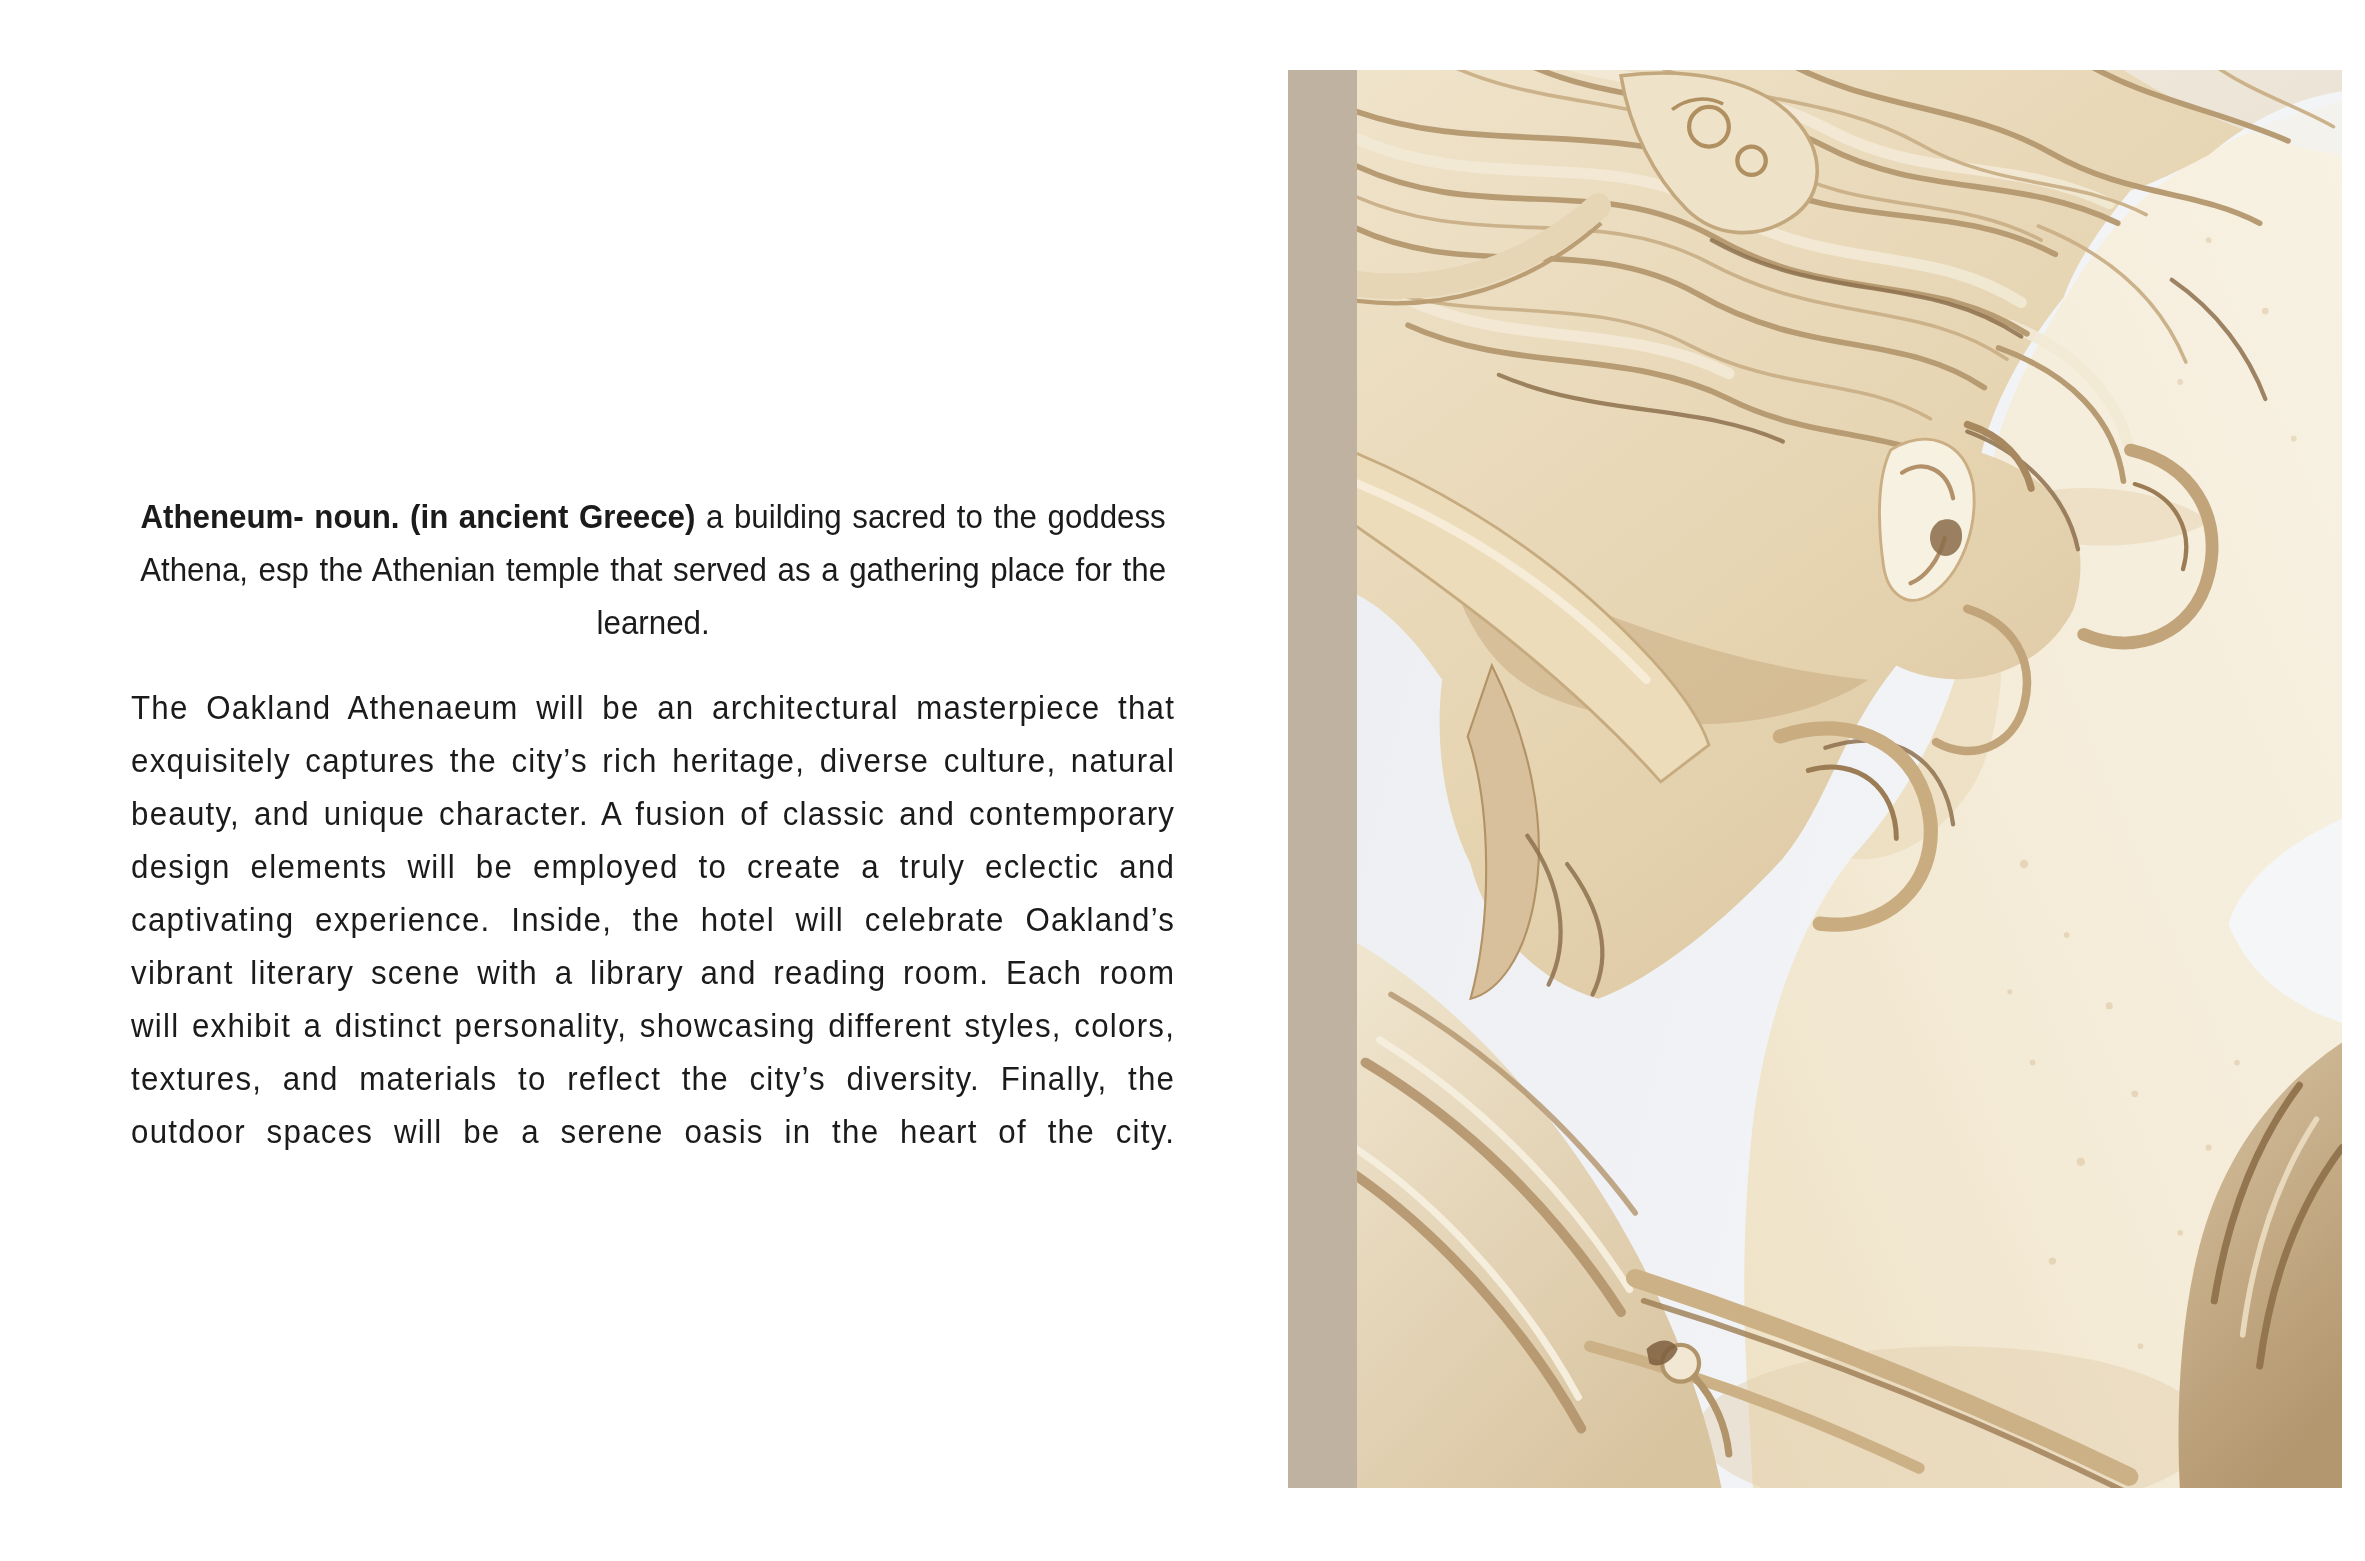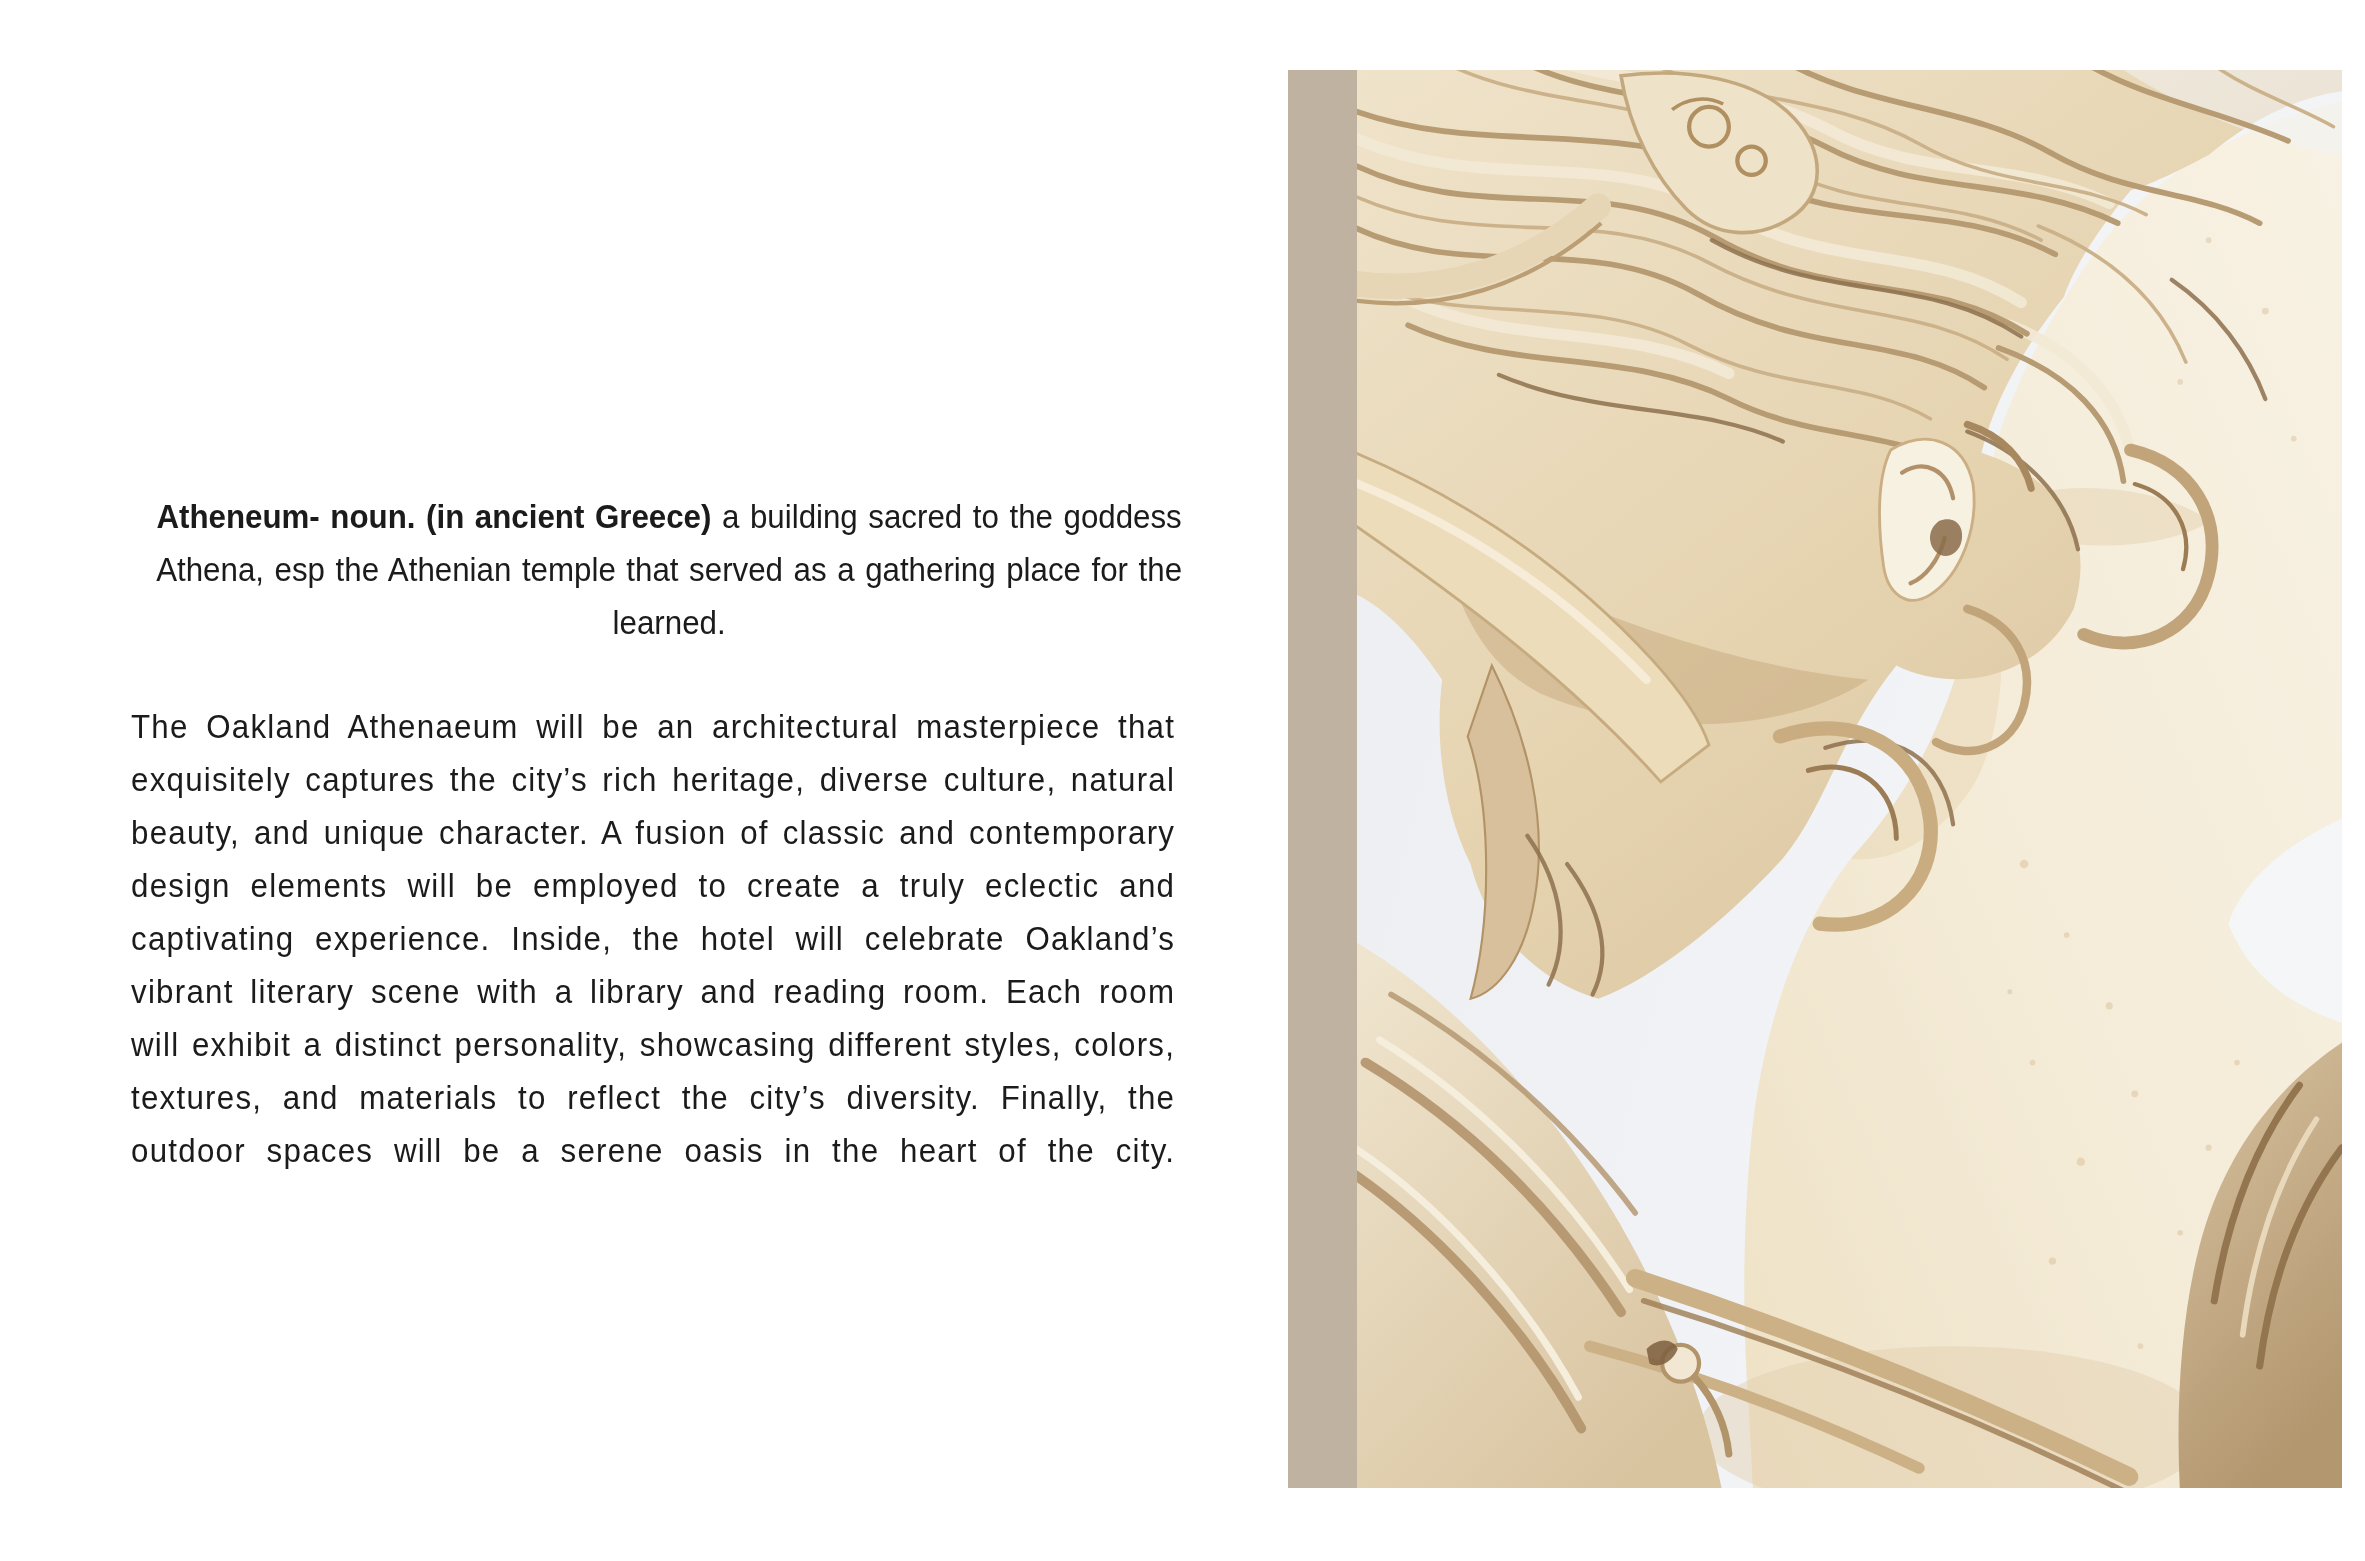--- a/index.html
+++ b/index.html
@@ -25,34 +25,34 @@
     transform:scaleX(0.672);
     transform-origin:left top;
     text-align:center;
     font-size:151px;
     line-height:122px;
     font-weight:400;
     letter-spacing:0.04em;
     color:var(--text);
     white-space:nowrap;
   }
-  .def-wrap{position:absolute;left:16px;top:490px;width:1044px;}
+  .def-wrap{position:absolute;left:0;top:490px;width:1044px;}
   .def-inner{
     width:1135px;
     transform:scaleX(0.92);
     transform-origin:left top;
     text-align:center;
     font-size:34px;
     line-height:53px;
     font-weight:400;
     word-spacing:0.06em;
     color:var(--text);
   }
   .def-inner b{font-weight:700;}
-  .body-wrap{position:absolute;left:0;top:700px;width:1044px;}
+  .body-wrap{position:absolute;left:0;top:681px;width:1044px;}
   .body-inner{
     width:1135px;
     transform:scaleX(0.92);
     transform-origin:left top;
     text-align:justify;
     text-align-last:justify;
     font-size:34px;
     line-height:53px;
     letter-spacing:0.04em;
     word-spacing:0.05em;

